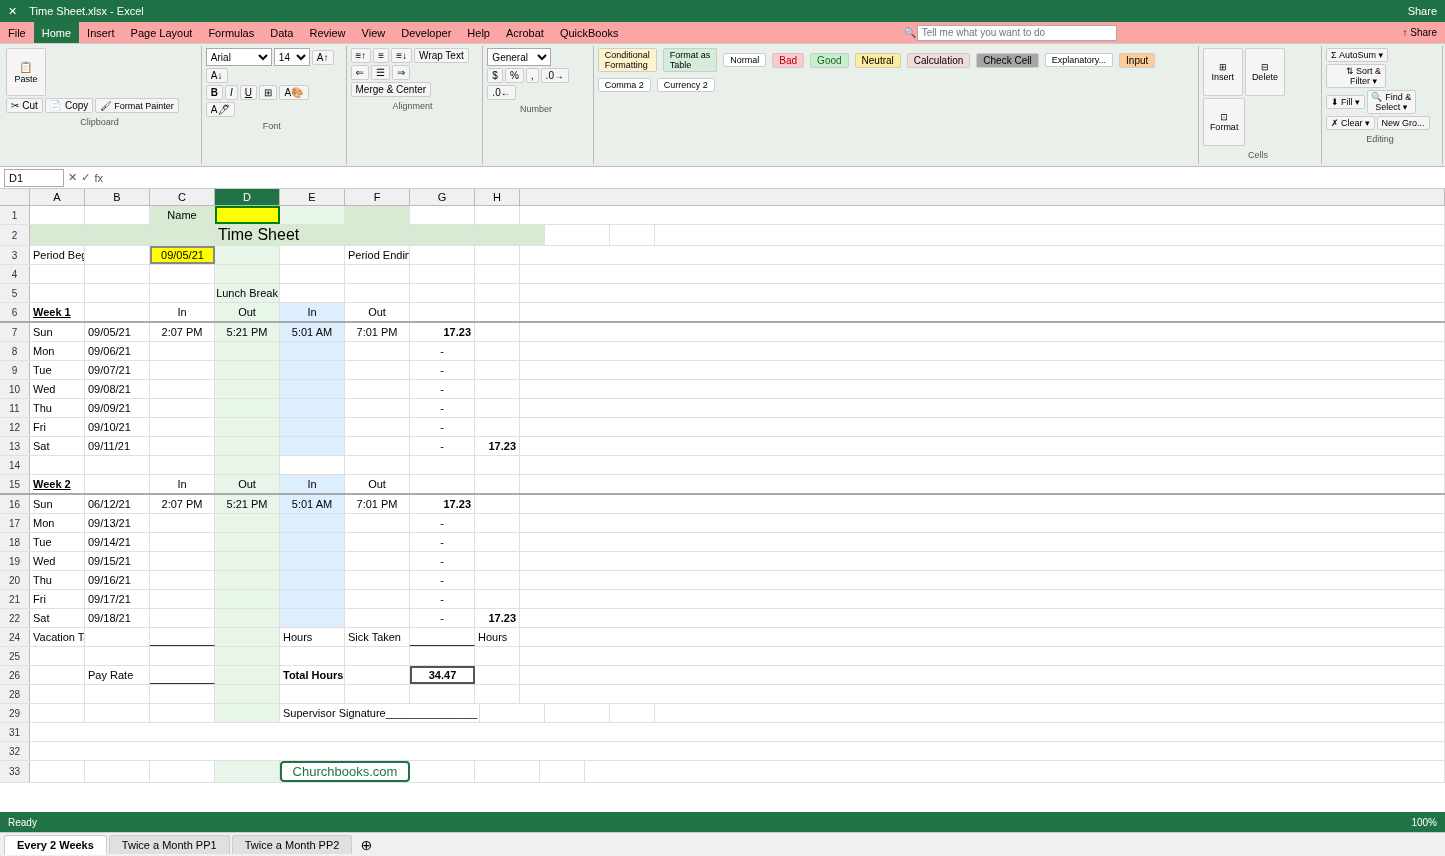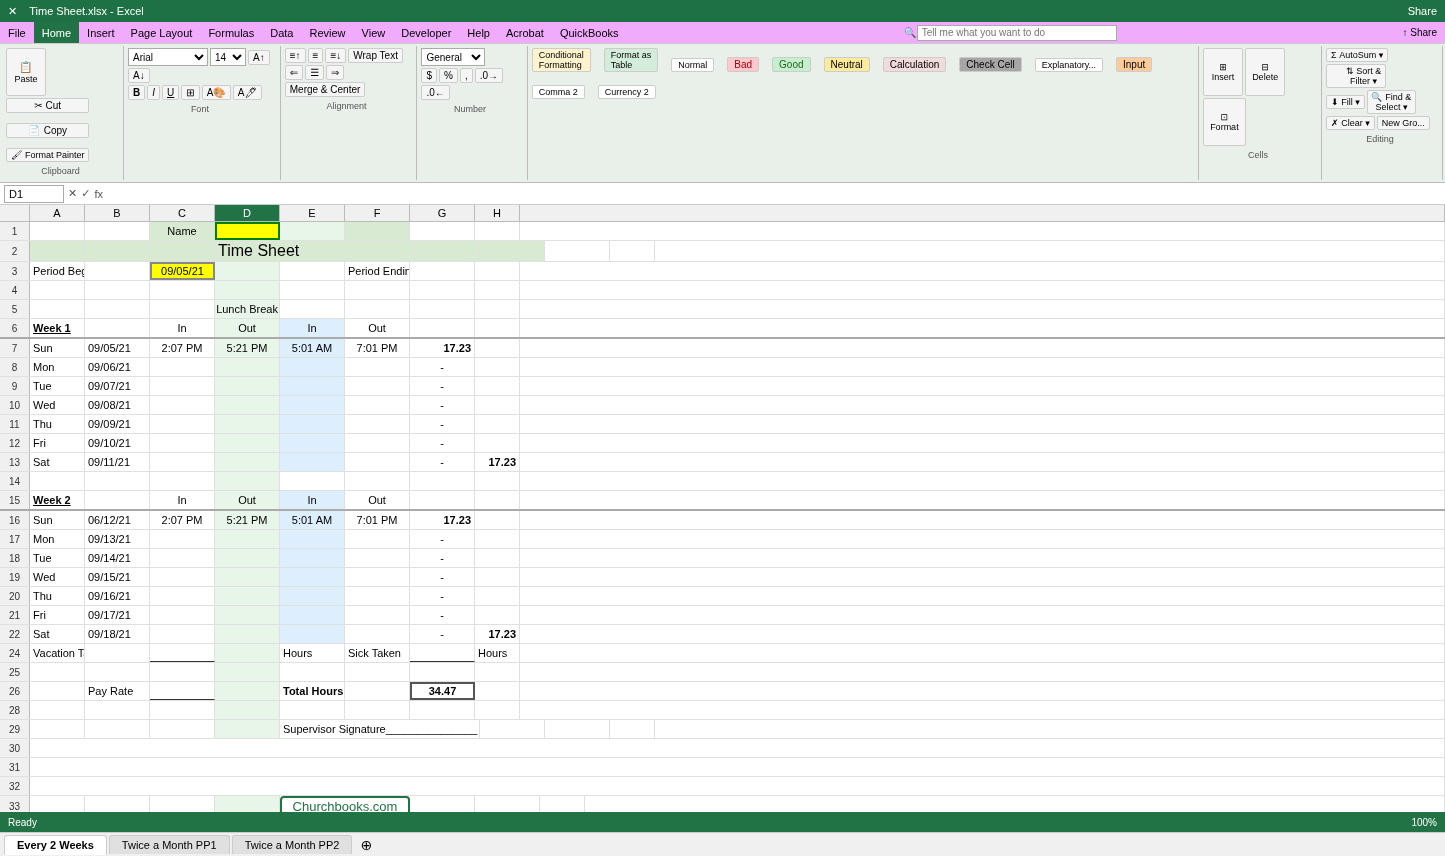--- a/index.html
+++ b/index.html
@@ -13,21 +13,21 @@
       display: flex;
       align-items: center;
       padding: 0 8px;
       font-size: 11px;
       justify-content: space-between;
     }
     .title-bar-left { display: flex; gap: 12px; }
 
     
     .menu-bar {
-      background: #f0abfc;
+      background: #fca5a5;
       height: 22px;
       display: flex;
       align-items: center;
       border-bottom: 1px solid #ccc;
     }
     .menu-item {
       padding: 2px 8px;
       font-size: 11px;
       cursor: pointer;
       height: 100%;
@@ -263,32 +263,32 @@
     <input type="text" style="border: 1px solid rgb(170, 170, 170); font-size: 10px; padding: 1px 4px; width: 200px; height: 16px;" placeholder="Tell me what you want to do">
   </div>
   <span style="font-size:10px; padding:0 8px; cursor:pointer;">↑ Share</span>
 </div>
 
 <div style="background:#e9f0e9; border-bottom:1px solid #bbb; display:flex; align-items:stretch; padding:2px;">
 
   <div class="ribbon-section">
     <div class="ribbon-row">
       <button class="rb-btn-large" style="font-size:11px;">📋<br><span style="font-size:9px;">Paste</span></button>
-      <div style="display:flex;flex-direction:column;gap:10px;">
+      <div style="display:flex;flex-direction:row;gap:2px;">
         <button class="rb-btn">✂ Cut</button>
         <button class="rb-btn">📄 Copy</button>
         <button class="rb-btn" style="font-size:9px;">🖌 Format Painter</button>
       </div>
     </div>
     <div class="ribbon-section-title">Clipboard</div>
   </div>
 
   <div class="ribbon-section">
     <div class="ribbon-row">
-      <select class="font-select" style="width:80px;">
+      <select class="font-select" style="width:66px;">
         <option>Arial</option>
       </select>
       <select class="font-select" style="width:36px;">
         <option>14</option>
       </select>
       <button class="rb-btn">A↑</button>
       <button class="rb-btn">A↓</button>
     </div>
     <div class="ribbon-row">
       <button class="rb-btn" style="font-weight:bold;">B</button>
@@ -327,21 +327,21 @@
       <button class="rb-btn">$</button>
       <button class="rb-btn">%</button>
       <button class="rb-btn">,</button>
       <button class="rb-btn">.0→</button>
       <button class="rb-btn">.0←</button>
     </div>
     <div class="ribbon-section-title">Number</div>
   </div>
 
   <div class="ribbon-section" style="min-width:280px;">
-    <div style="display:flex; gap:13px; flex-wrap:wrap; align-items:flex-end;">
+    <div style="display:flex; gap:6px; flex-wrap:wrap; align-items:center;">
       <div class="style-cell" style="background:#fff3cd; font-size:9px;">Conditional<br>Formatting</div>
       <div class="style-cell" style="background:#d4edda; font-size:9px;">Format as<br>Table</div>
       <div class="style-cell style-normal" style="font-size:9px;">Normal</div>
       <div class="style-cell style-bad">Bad</div>
       <div class="style-cell style-good">Good</div>
       <div class="style-cell style-neutral">Neutral</div>
       <div class="style-cell style-calc">Calculation</div>
       <div class="style-cell style-check">Check Cell</div>
       <div class="style-cell style-explanatory">Explanatory...</div>
       <div class="style-cell style-input">Input</div>
@@ -748,24 +748,20 @@
       <div class="cell w-c"></div>
       <div class="cell w-d selected-col"></div>
       <div class="cell w-e" style="min-width:200px;">Supervisor Signature_______________</div>
       <div class="cell w-f"></div>
       <div class="cell w-g"></div>
       <div class="cell w-h"></div>
       <div class="cell" style="flex:1;"></div>
     </div>
 
     <div class="sheet-row">
-      <div class="row-num">30</div>
-      <div class="cell" style="flex:1;"></div>
-    </div>
-    <div class="sheet-row">
       <div class="row-num">31</div>
       <div class="cell" style="flex:1;"></div>
     </div>
     <div class="sheet-row">
       <div class="row-num">32</div>
       <div class="cell" style="flex:1;"></div>
     </div>
 
     <div class="sheet-row">
       <div class="row-num">33</div>

